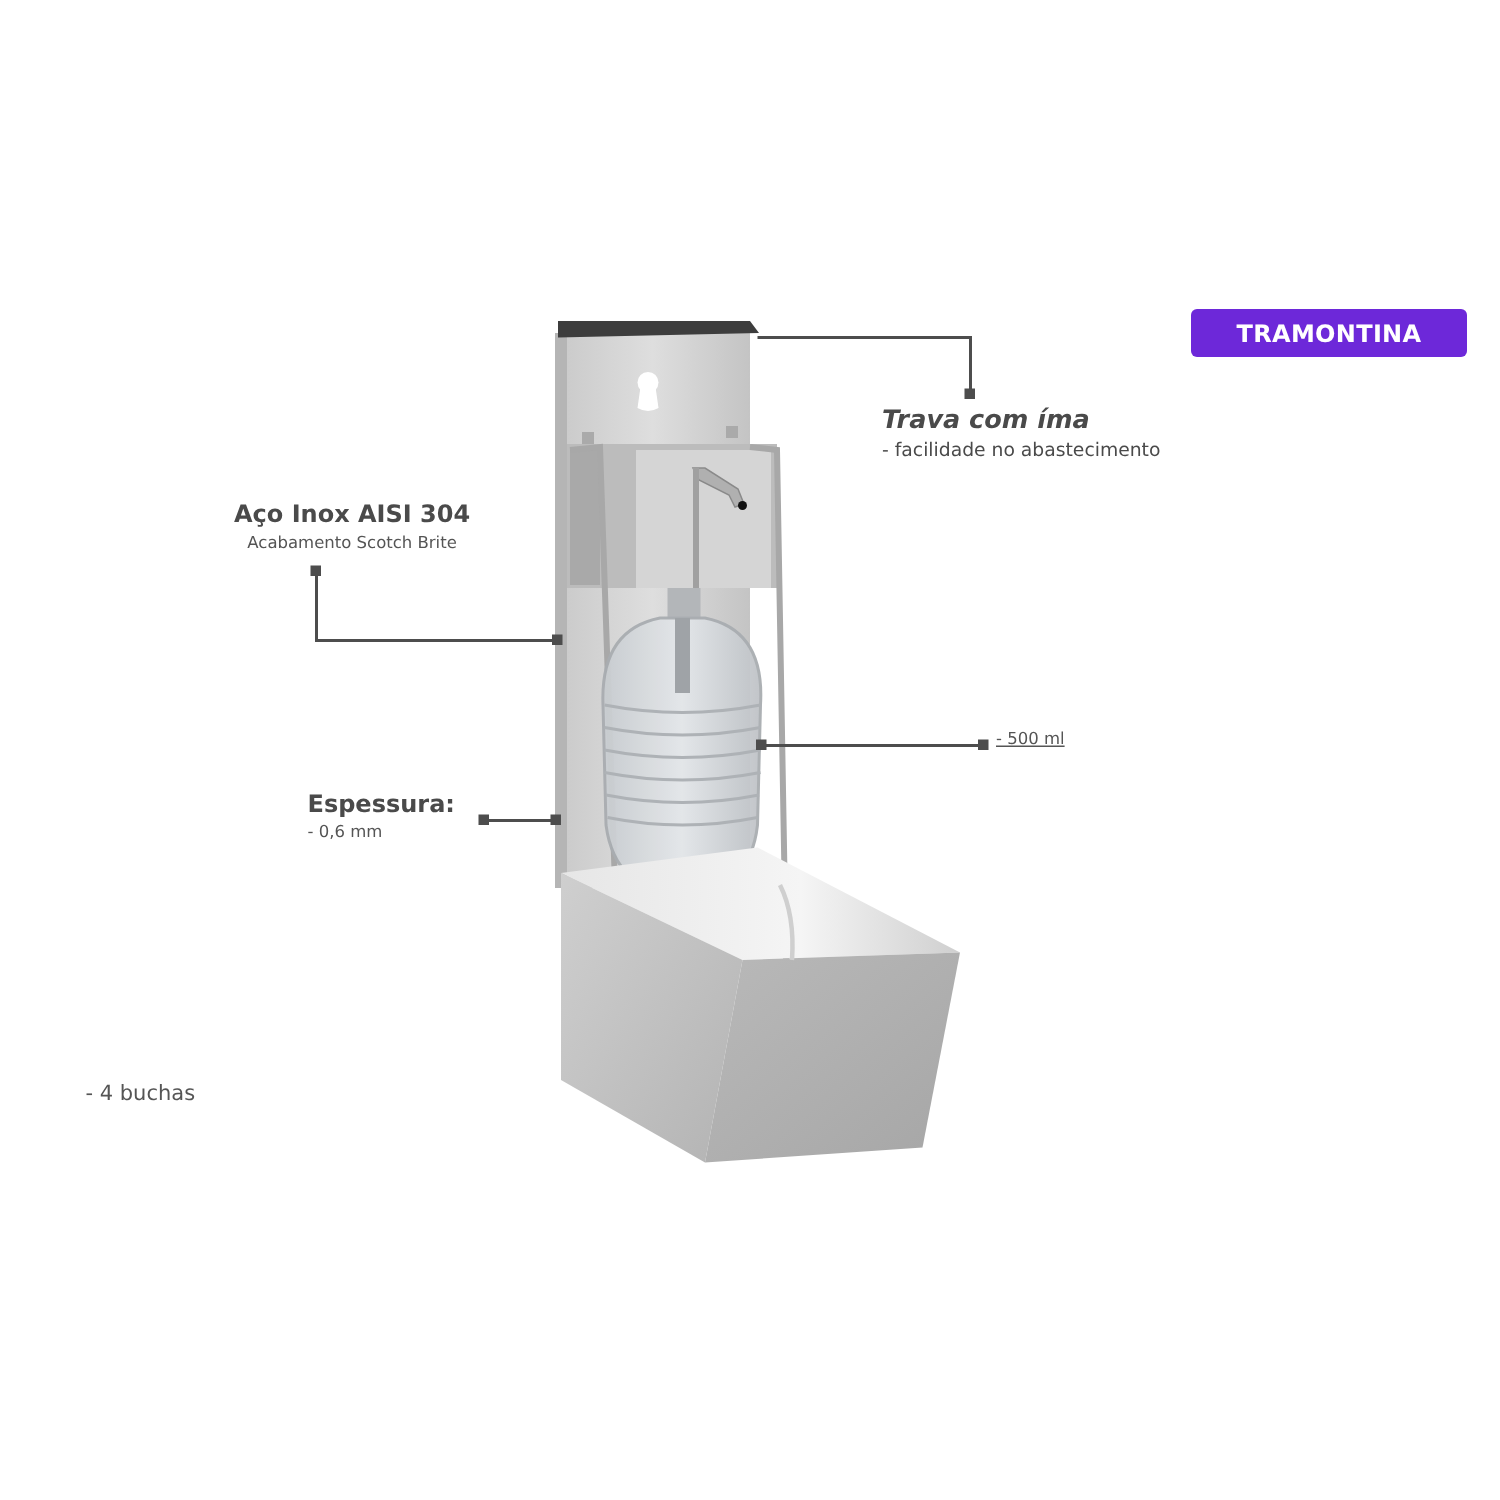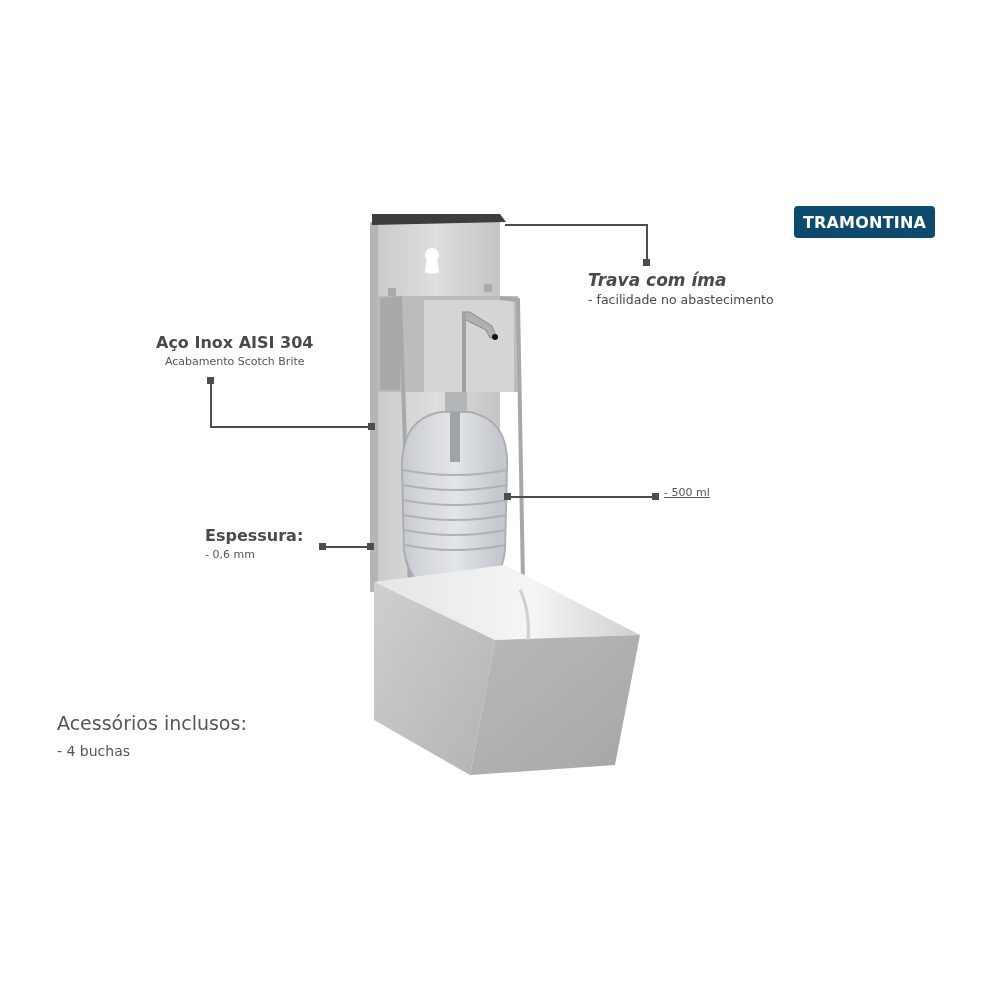--- a/index.html
+++ b/index.html
@@ -1,19 +1,19 @@
 <!DOCTYPE html>
 <html><head>
 <meta charset="utf-8">
 <style>
   html, body { margin:0; padding:0; background:#ffffff; }
   body { width:1000px; height:1000px; position:relative; overflow:hidden;
          font-family:"DejaVu Sans", "Liberation Sans", sans-serif; color:#4a4a4a; }
   .abs { position:absolute; }
-  .brand { left:794px; top:206px; width:141px; height:32px; background:#0c4a6e;
+  .brand { left:794px; top:206px; width:184px; height:32px; background:#6d28d9;
            border-radius:4px; color:#fff; font-weight:bold; font-size:16px;
            display:flex; align-items:center; justify-content:center; letter-spacing:0.2px; }
   .title { font-size:16px; font-weight:bold; color:#4a4a4a; white-space:nowrap; }
   .sub { font-size:12.5px; color:#4a4a4a; white-space:nowrap; }
   .sub-sm { font-size:11px; color:#555; white-space:nowrap; }
   .acc-title { font-size:19px; color:#555; white-space:nowrap; }
   .acc-item { font-size:14px; color:#555; white-space:nowrap; line-height:22px; }
   svg.product { position:absolute; left:0; top:0; }
 </style>
 </head>
@@ -132,17 +132,16 @@
 <div class="abs" style="left:664px; top:483px;">
   <div class="sub-sm" style="margin-top:3px;text-decoration:underline;">- 500 ml</div>
 </div>
 
 <div class="abs" style="left:205px; top:526px;">
   <div class="title">Espessura:</div>
   <div class="sub-sm" style="margin-top:3px;">- 0,6 mm</div>
 </div>
 
 <div class="abs" style="left:57px; top:712px;">
-  <div class="acc-title">Acessórios inclusos:</div>
   <div style="margin-top:6px;">
     <div class="acc-item">- 4 buchas</div>
   </div>
 </div>
 
 </body></html>

